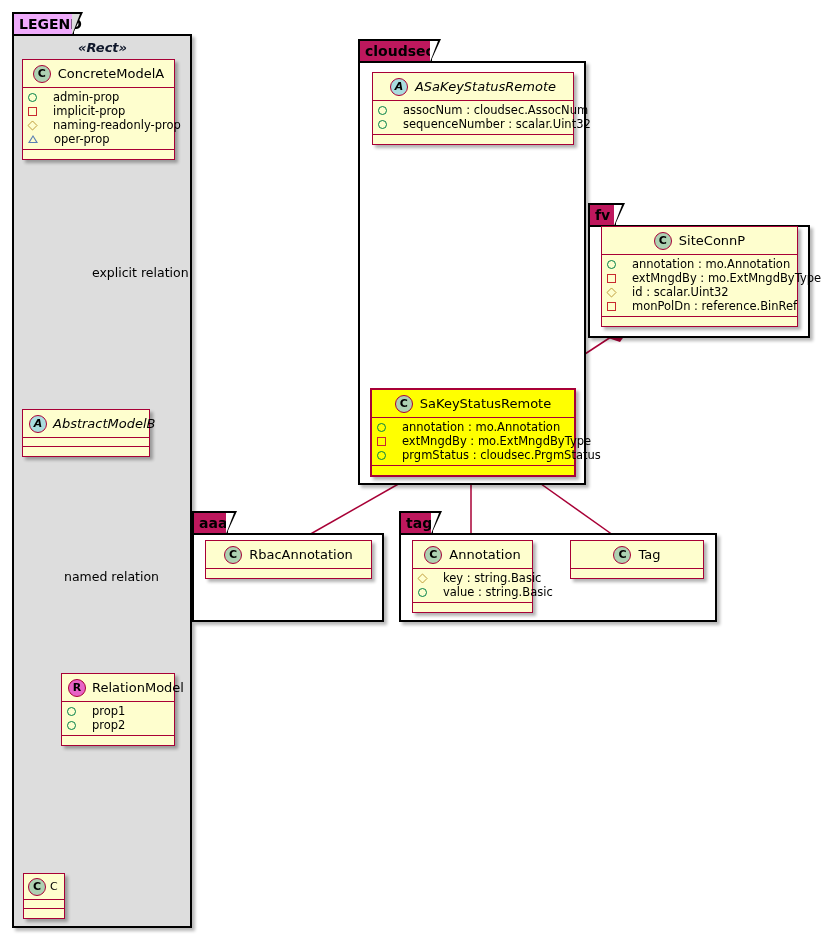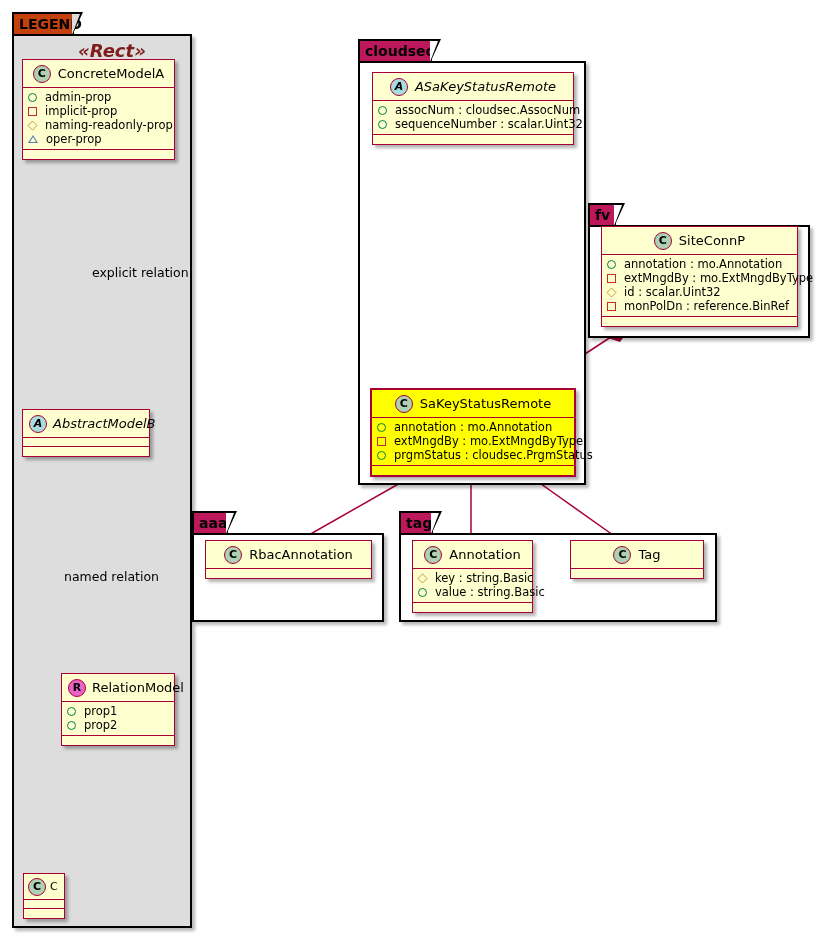--- a/index.html
+++ b/index.html
@@ -47,21 +47,21 @@
     background: #be185d;
     height: 22px;
     font-size: 14px;
     font-weight: bold;
     color: #000000;
     line-height: 20px;
     padding: 0 4px 0 5px;
     white-space: nowrap;
   }
   .pkg-tab.legend-tab {
-    background: #c2410c;
+    background: #f0abfc;
   }
   .pkg-tab .fold {
     position: absolute;
     right: -11px;
     top: -2px;
     width: 0; height: 0;
     border-left: 11px solid #000000;
     border-bottom: 24px solid transparent;
   }
   .pkg-tab .fold-in {
@@ -144,21 +144,21 @@
     box-sizing: border-box;
     height: 9px;
   }
   .attr {
     font-size: 11.5px;
     color: #000000;
     line-height: 14px;
     white-space: nowrap;
     display: flex;
     align-items: center;
-    gap: 8px;
+    gap: 16px;
   }
   .vis {
     flex: 0 0 auto;
     display: inline-block;
     width: 9px; height: 9px;
     position: relative;
   }
   .vis.circle {
     border: 1.3px solid #038048;
     border-radius: 50%;
@@ -195,24 +195,24 @@
     left: -3.5px; top: 2.4px;
     width: 0; height: 0;
     border-left: 3.5px solid transparent;
     border-right: 3.5px solid transparent;
     border-bottom: 5.6px solid #FEFECE;
     z-index: 2;
   }
 
   .stereotype-label {
     position: absolute;
-    font-size: 18px;
+    font-size: 13px;
     font-style: italic;
     font-weight: bold;
-    color: #7f1d1d;
+    color: #0f172a;
     white-space: nowrap;
   }
   .edge-label {
     position: absolute;
     font-size: 12.5px;
     color: #000000;
     white-space: nowrap;
   }
 </style>
 </head>

